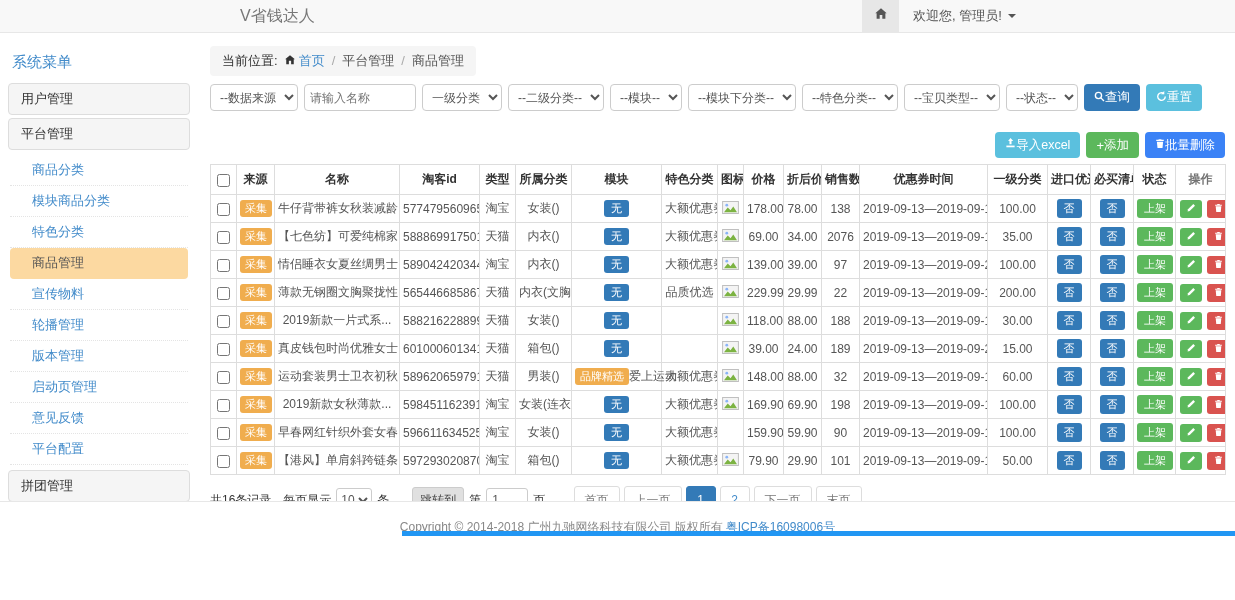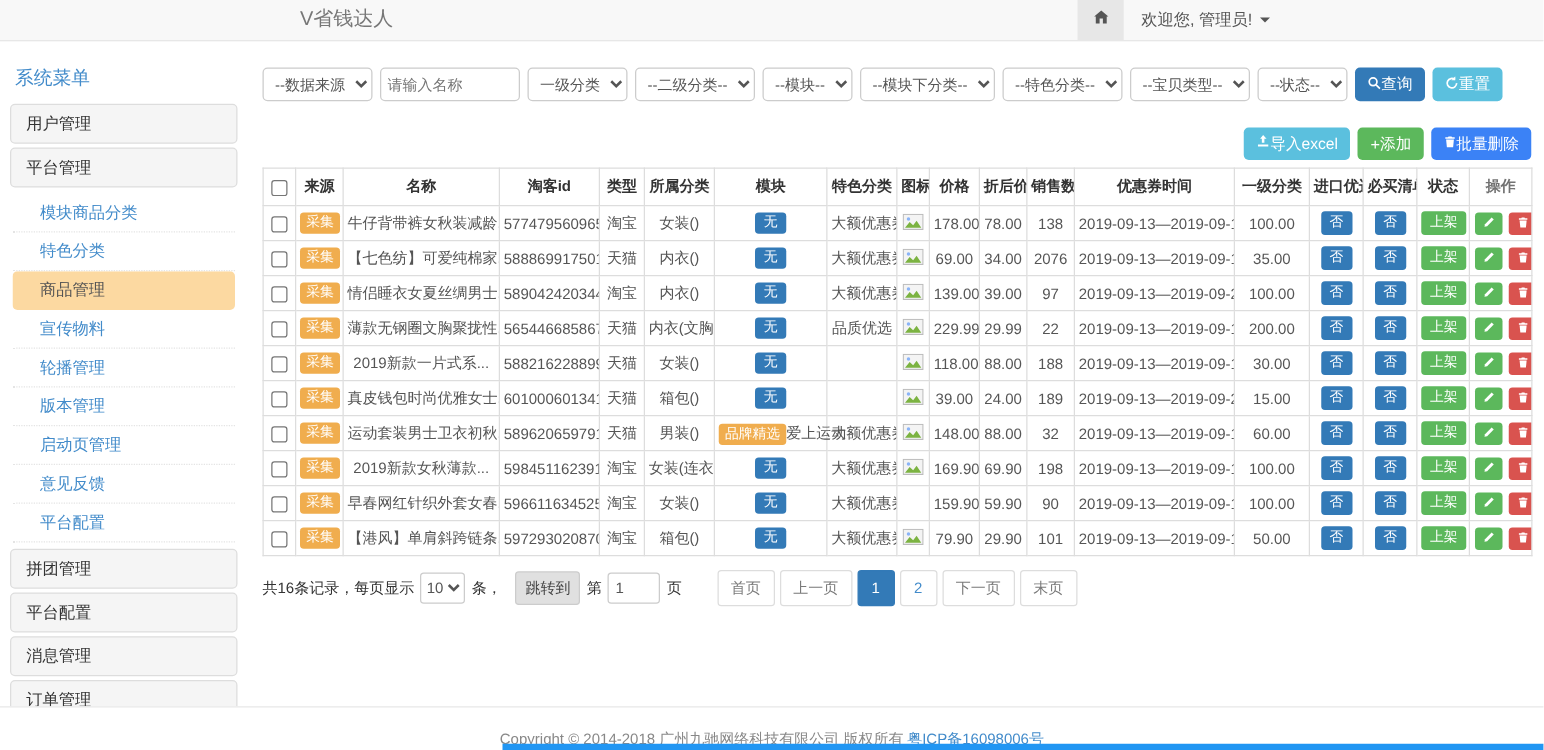--- a/index.html
+++ b/index.html
@@ -1,18 +1,18 @@
 <!DOCTYPE html>
 <html><head>
 <meta charset="utf-8">
 <style>
   * { box-sizing: border-box; margin: 0; padding: 0; }
   html,body { background:#fff; }
   body { font-family: "Liberation Sans", "DejaVu Sans", sans-serif; }
-  .canvas { position:relative; width:1235px; height:600px; overflow:hidden; background:#fff; }
+  .canvas { position:relative; width:1235px; height:536px; overflow:hidden; background:#fff; }
 
   
   .navbar { position:absolute; top:0; left:0; right:0; height:33px; background:#f8f8f8; border-bottom:1px solid #e7e7e7; }
   .brand { position:absolute; left:240px; top:0; line-height:32px; font-size:16px; color:#777; }
   .nav-right { position:absolute; left:862px; top:0; height:32px; display:flex; align-items:stretch; }
   .home-box { width:37px; background:#e7e7e7; display:flex; align-items:center; justify-content:center; cursor:pointer; }
   .welcome { padding:0 14px; font-size:13px; color:#555; display:flex; align-items:center; gap:6px; cursor:pointer; }
   .caret { display:inline-block; width:0; height:0; border:4px solid transparent; border-top-color:#555; margin-top:4px; }
 
   
@@ -101,20 +101,21 @@
 
   <div class="sidebar">
     <div class="side-title">系统菜单</div>
 
     <div class="side-group">用户管理</div>
     <div class="side-group">平台管理</div>
 
     <div class="side-sub">
       <div>
 
+          <span class="side-sub-item">商品分类</span>
 
           <span class="side-sub-item">模块商品分类</span>
 
           <span class="side-sub-item">特色分类</span>
         </div>
       <span class="side-sub-item active">商品管理</span>
       <div>
 
           <span class="side-sub-item">宣传物料</span>
 
@@ -138,20 +139,25 @@
 
         <div class="side-group">消息管理</div>
 
         <div class="side-group">订单管理</div>
 
       </div>
   </div>
 
   <div class="main">
 
+    <div class="breadcrumb">
+      <span>当前位置:</span><span class="bc-home"><svg width="12" height="12" viewBox="0 0 16 16" fill="#333">
+            <path d="M8 1.5L14.5 7H13v6.5H9.5V9h-3v4.5H3V7H1.5z"></path>
+          </svg></span><span class="link">首页</span><span class="sep">/</span><span class="muted">平台管理</span><span class="sep">/</span><span class="muted">商品管理</span>
+    </div>
 
     <div class="filters">
       <select class="filter src-select">
         <option>--数据来源--</option>
       </select>
       <input class="filter-input" placeholder="请输入名称" style="">
       <span style="display:flex;gap:6px;">
 
           <select class="filter">
             <option>一级分类</option>

